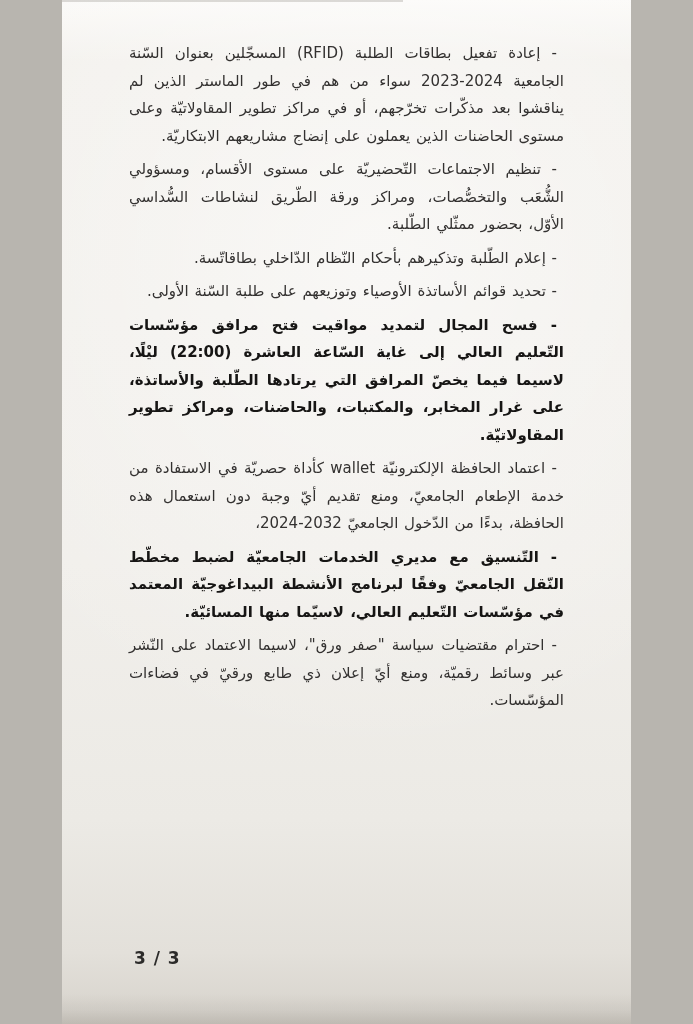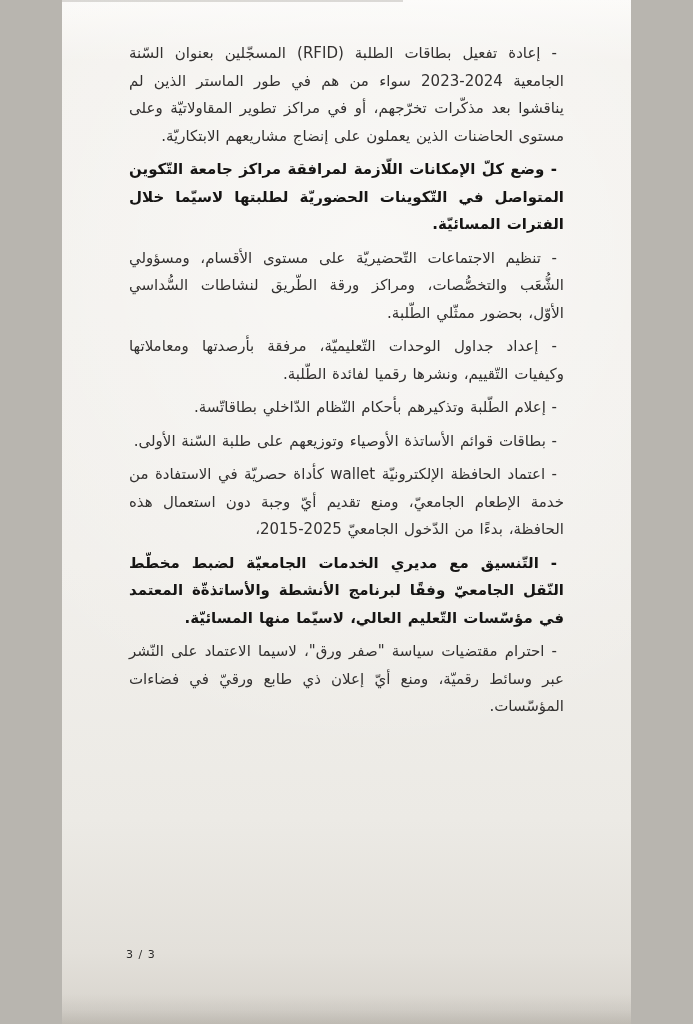--- a/index.html
+++ b/index.html
@@ -53,37 +53,36 @@
     text-indent: 7px;
     word-spacing: 1px;
   }
   .para.bold {
     font-weight: 700;
     color: #161514;
   }
   .page-number {
     position: absolute;
     top: 948px;
-    left: 64px;
+    left: 72px;
     direction: ltr;
-    font-size: 11px;
-    font-weight: 400;
+    font-size: 17px;
+    font-weight: 700;
     letter-spacing: 1px;
     color: #2c2b2a;
   }
 </style>
 </head>
 <body>
 
 <div class="page">
   <div class="text-block" id="paragraph-container">
       <p class="para">- إعادة تفعيل بطاقات الطلبة (RFID) المسجّلين بعنوان السّنة الجامعية 2024-2023 سواء من هم في طور الماستر الذين لم يناقشوا بعد مذكّرات تخرّجهم، أو في مراكز تطوير المقاولاتيّة وعلى مستوى الحاضنات الذين يعملون على إنضاج مشاريعهم الابتكاريّة.</p>
-      <p class="para bold">- وضع كلّ الإمكانات اللّازمة لمرافقة مراكز جامعة التّكوين المتواصل في التّكوينات الحضوريّة لطلبتها لاسيّما خلال الفترات المسائيّة.</p>
       <p class="para">- تنظيم الاجتماعات التّحضيريّة على مستوى الأقسام، ومسؤولي الشُّعَب والتخصُّصات، ومراكز ورقة الطّريق لنشاطات السُّداسي الأوّل، بحضور ممثّلي الطّلبة.</p>
-      <p class="para">- إعداد جداول الوحدات التّعليميّة، مرفقة بأرصدتها ومعاملاتها وكيفيات التّقييم، ونشرها رقميا لفائدة الطّلبة.</p>
       <p class="para">- إعلام الطّلبة وتذكيرهم بأحكام النّظام الدّاخلي بطاقاتّسة.</p>
-      <p class="para">- بطاقات قوائم الأساتذة الأوصياء وتوزيعهم على طلبة السّنة الأولى.</p>
-      <p class="para">- اعتماد الحافظة الإلكترونيّة wallet كأداة حصريّة في الاستفادة من خدمة الإطعام الجامعيّ، ومنع تقديم أيّ وجبة دون استعمال هذه الحافظة، بدءًا من الدّخول الجامعيّ 2025-2015،</p>
-      <p class="para bold">- التّنسيق مع مديري الخدمات الجامعيّة لضبط مخطّط النّقل الجامعيّ وفقًا لبرنامج الأنشطة والأساتذةّة المعتمد في مؤسّسات التّعليم العالي، لاسيّما منها المسائيّة.</p>
+      <p class="para">- تحديد قوائم الأساتذة الأوصياء وتوزيعهم على طلبة السّنة الأولى.</p>
+      <p class="para bold">- فسح المجال لتمديد مواقيت فتح مرافق مؤسّسات التّعليم العالي إلى غاية السّاعة العاشرة (22:00) ليْلًا، لاسيما فيما يخصّ المرافق التي يرتادها الطّلبة والأساتذة، على غرار المخابر، والمكتبات، والحاضنات، ومراكز تطوير المقاولاتيّة.</p>
+      <p class="para">- اعتماد الحافظة الإلكترونيّة wallet كأداة حصريّة في الاستفادة من خدمة الإطعام الجامعيّ، ومنع تقديم أيّ وجبة دون استعمال هذه الحافظة، بدءًا من الدّخول الجامعيّ 2032-2024،</p>
+      <p class="para bold">- التّنسيق مع مديري الخدمات الجامعيّة لضبط مخطّط النّقل الجامعيّ وفقًا لبرنامج الأنشطة البيداغوجيّة المعتمد في مؤسّسات التّعليم العالي، لاسيّما منها المسائيّة.</p>
       <p class="para">- احترام مقتضيات سياسة "صفر ورق"، لاسيما الاعتماد على النّشر عبر وسائط رقميّة، ومنع أيّ إعلان ذي طابع ورقيّ في فضاءات المؤسّسات.</p>
     </div>
   <div class="page-number">3 / 3</div>
 </div>
 
 </body></html>

